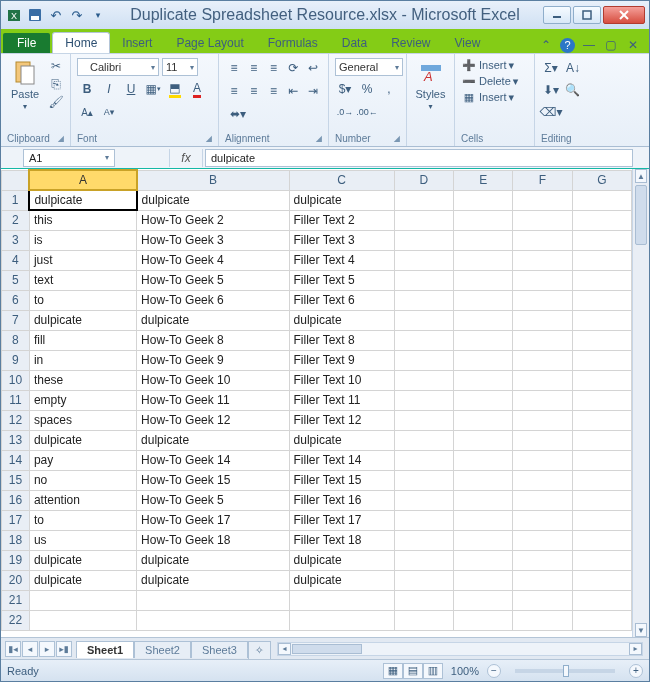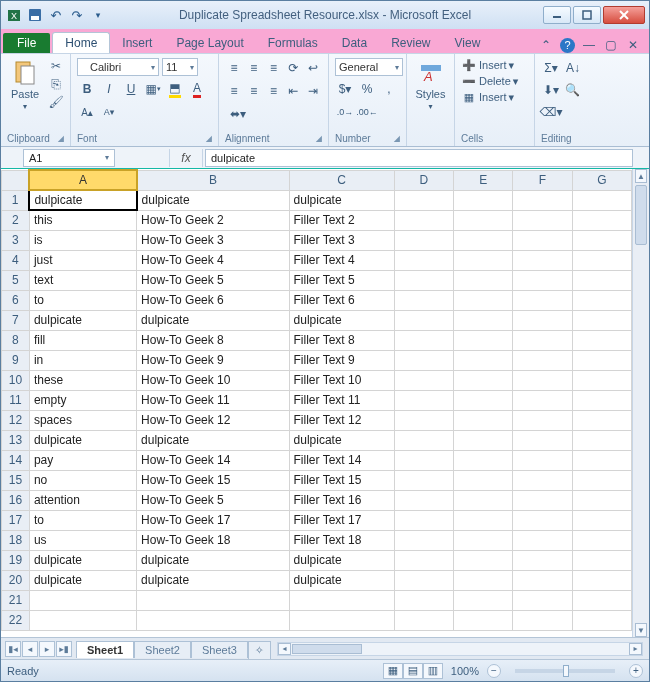--- a/index.html
+++ b/index.html
@@ -1,26 +1,26 @@
 <!DOCTYPE html>
 <html><head>
 <meta charset="utf-8">
 <style>
   * { box-sizing: border-box; margin: 0; padding: 0; font-family: "Segoe UI", Tahoma, sans-serif; }
   body { background: #fff; width: 650px; height: 682px; overflow: hidden; font-size: 12px; color: #222; }
   .window { width: 650px; height: 682px; border: 1px solid #5a7ea0; display: flex; flex-direction: column; background: #dde7f3; }
   .titlebar { height: 28px; background: linear-gradient(#e8f0fa, #cfe0f3); display: flex; align-items: center; padding: 0 4px; }
   .qat { display: flex; align-items: center; gap: 3px; }
   .qat .ico { width: 18px; height: 18px; display: flex; align-items: center; justify-content: center; font-size: 13px; color: #2b5c8d; }
-  .title { flex: 1; text-align: center; font-size: 12px; color: #43607f; }
+  .title { flex: 1; text-align: center; font-size: 16px; color: #43607f; }
   .winctl { display: flex; gap: 2px; }
   .winbtn { width: 28px; height: 18px; border: 1px solid #8faecb; border-radius: 2px; background: linear-gradient(#f6fbff,#d8e8f7); display:flex; align-items:center; justify-content:center; font-size:11px; color:#3d5e7e; }
   .winbtn.close { background: linear-gradient(#f5a09a,#d64d3f); color:#fff; border-color:#b13b2f; width:42px;}
   .winbtn.close svg { stroke:#fff; }
-  .ribbon-tabs { height: 24px; display: flex; align-items: flex-end; padding-left: 2px; background:#f9a8d4;}
+  .ribbon-tabs { height: 24px; display: flex; align-items: flex-end; padding-left: 2px; background:#84cc16;}
   .file-tab { background:#197b30; color:#fff; padding:3px 14px; font-size:12px; border-radius:2px 2px 0 0; margin-right:2px; }
   .tab { padding:3px 12px; font-size:12px; color:#3d5e7e; cursor:pointer; }
   .tab.active { background:#fff; border:1px solid #b4c5d7; border-bottom:none; border-radius:3px 3px 0 0; color:#2d4f71;}
   .ribbon-help { margin-left:auto; display:flex; align-items:center; gap:6px; padding-right:8px; color:#3d5e7e;}
   .ribbon-help .ico { width:16px; height:16px; display:flex; align-items:center; justify-content:center; }
   .ribbon { background: linear-gradient(#f4f8fd,#e7eff8); border-top:1px solid #c6d5e6; border-bottom:1px solid #a9bdd3; height: 94px; display:flex; }
   .group { border-right:1px solid #c6d5e6; padding:4px 6px 2px 6px; display:flex; flex-direction:column; justify-content:space-between; }
   .group-label { font-size:10px; color:#5d7b99; text-align:center; padding-top:2px; display:flex; justify-content:space-between; align-items:center; gap:4px;}
   .group-label .dlg { font-size:8px; color:#7a97b3;}
   .group-body { display:flex; gap:4px; align-items:flex-start; }

